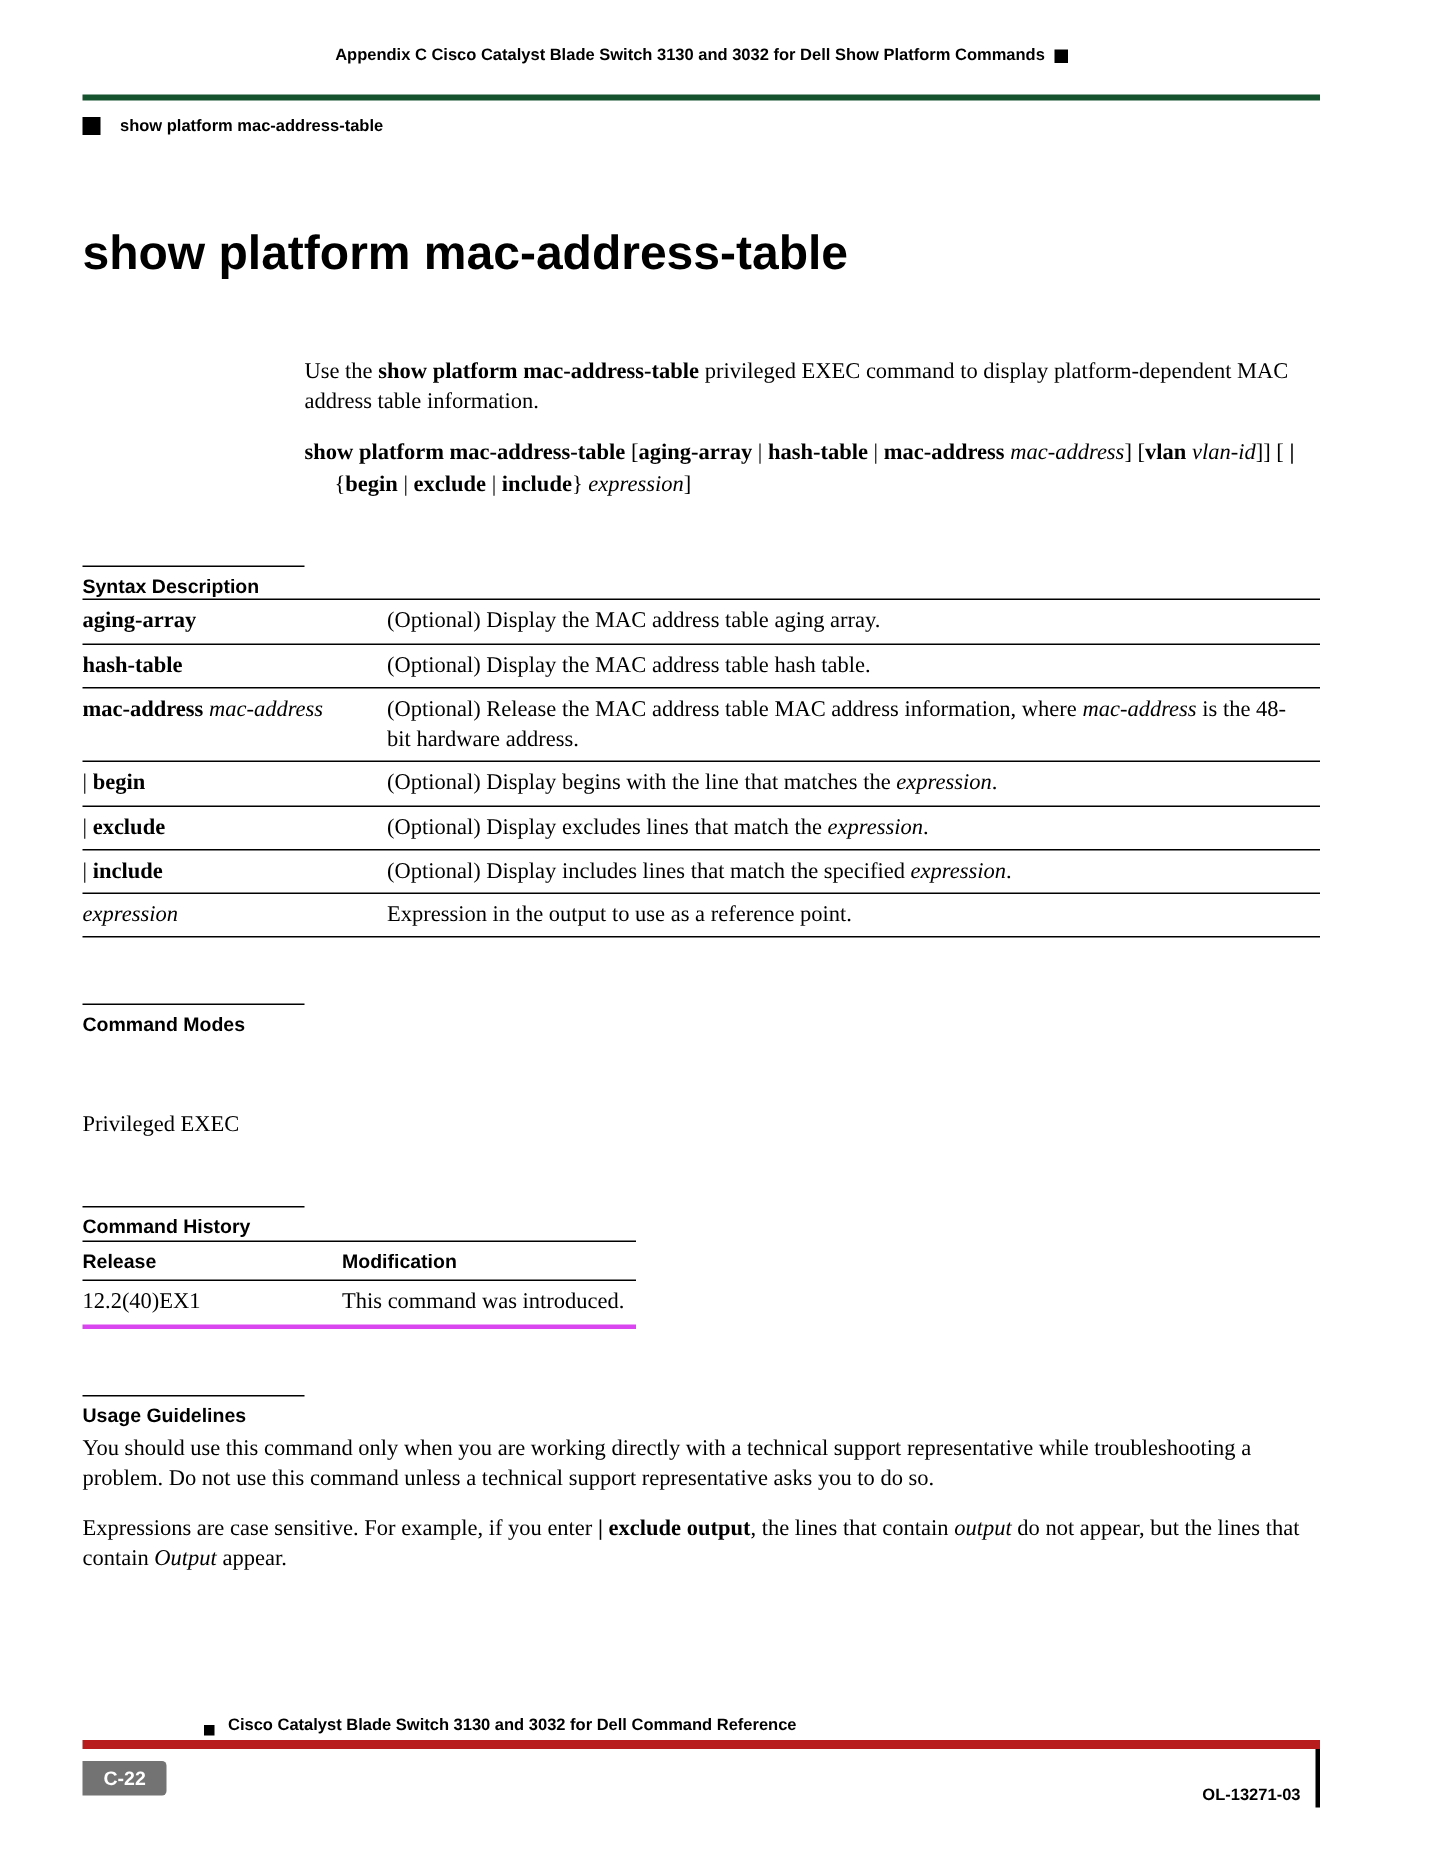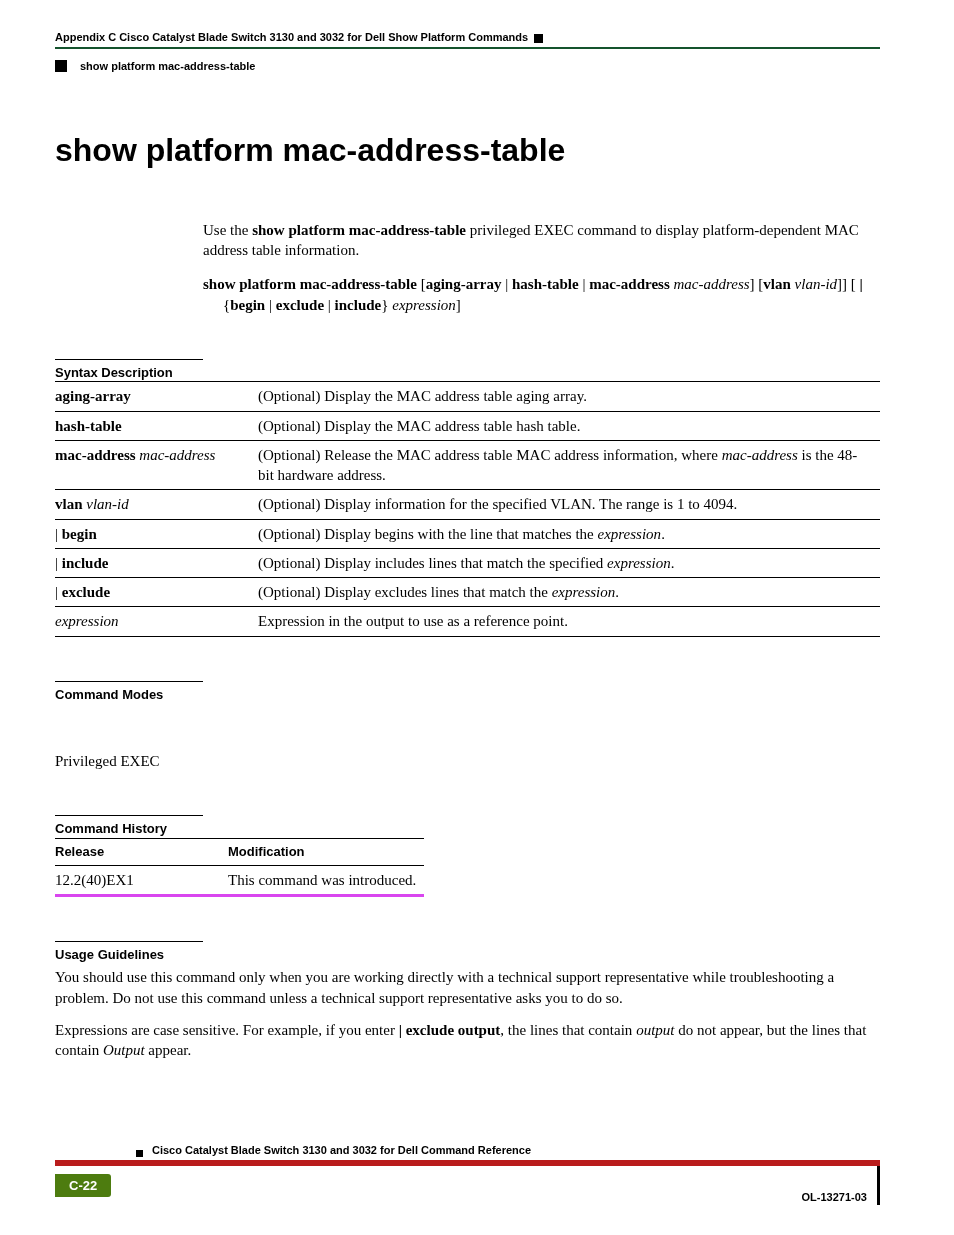--- a/index.html
+++ b/index.html
@@ -21,23 +21,23 @@
     top: 30px;
     width: 825px;
   }
   
   .running-header {
     font-family: Arial, Helvetica, sans-serif;
     font-size: 11px;
     font-weight: bold;
   }
   .header-top {
-    text-align: left;
-    border-bottom: 2px solid #14532d;
-    padding-bottom: 2px;
+    text-align: center;
+    border-bottom: 4px solid #14532d;
+    padding-bottom: 18px;
   }
   .header-square-right {
     display: inline-block;
     width: 9px; height: 9px;
     background: #000;
     margin-left: 6px;
     vertical-align: middle;
   }
   .header-sub {
     margin-top: 10px;
@@ -142,21 +142,21 @@
     bottom: 3px;
     width: 7px; height: 7px;
     background: #000;
   }
   .footer-bar {
     display: flex;
     align-items: center;
     margin-top: 0;
   }
   .page-badge {
-    background: #4d7c0f;
+    background: #737373;
     color: #fff;
     font-family: Arial, Helvetica, sans-serif;
     font-weight: bold;
     font-size: 13px;
     padding: 3px 14px;
     border-top-right-radius: 3px;
     border-bottom-right-radius: 3px;
   }
   .doc-id {
     margin-left: auto;
@@ -210,34 +210,30 @@
             </tr>
             <tr>
               <td><span class="b">hash-table</span></td>
               <td><span>(Optional) Display the MAC address table hash table.</span></td>
             </tr>
             <tr>
               <td><span class="b">mac-address</span><span> </span><span class="i">mac-address</span></td>
               <td><span>(Optional) Release the MAC address table MAC address information, where </span><span class="i">mac-address</span><span> is the 48-bit hardware address.</span></td>
             </tr>
             <tr>
-              <td><span class="b">vlan</span><span> </span><span class="i">vlan-id</span></td>
-              <td><span>(Optional) Display information for the specified VLAN. The range is 1 to 4094.</span></td>
-            </tr>
-            <tr>
               <td><span>| </span><span class="b">begin</span></td>
               <td><span>(Optional) Display begins with the line that matches the </span><span class="i">expression</span><span>.</span></td>
             </tr>
             <tr>
+              <td><span>| </span><span class="b">exclude</span></td>
+              <td><span>(Optional) Display excludes lines that match the </span><span class="i">expression</span><span>.</span></td>
+            </tr>
+            <tr>
               <td><span>| </span><span class="b">include</span></td>
               <td><span>(Optional) Display includes lines that match the specified </span><span class="i">expression</span><span>.</span></td>
-            </tr>
-            <tr>
-              <td><span>| </span><span class="b">exclude</span></td>
-              <td><span>(Optional) Display excludes lines that match the </span><span class="i">expression</span><span>.</span></td>
             </tr>
             <tr>
               <td><span class="i">expression</span></td>
               <td><span>Expression in the output to use as a reference point.</span></td>
             </tr>
           </tbody>
       </table>
     </div>
   </div>
 

